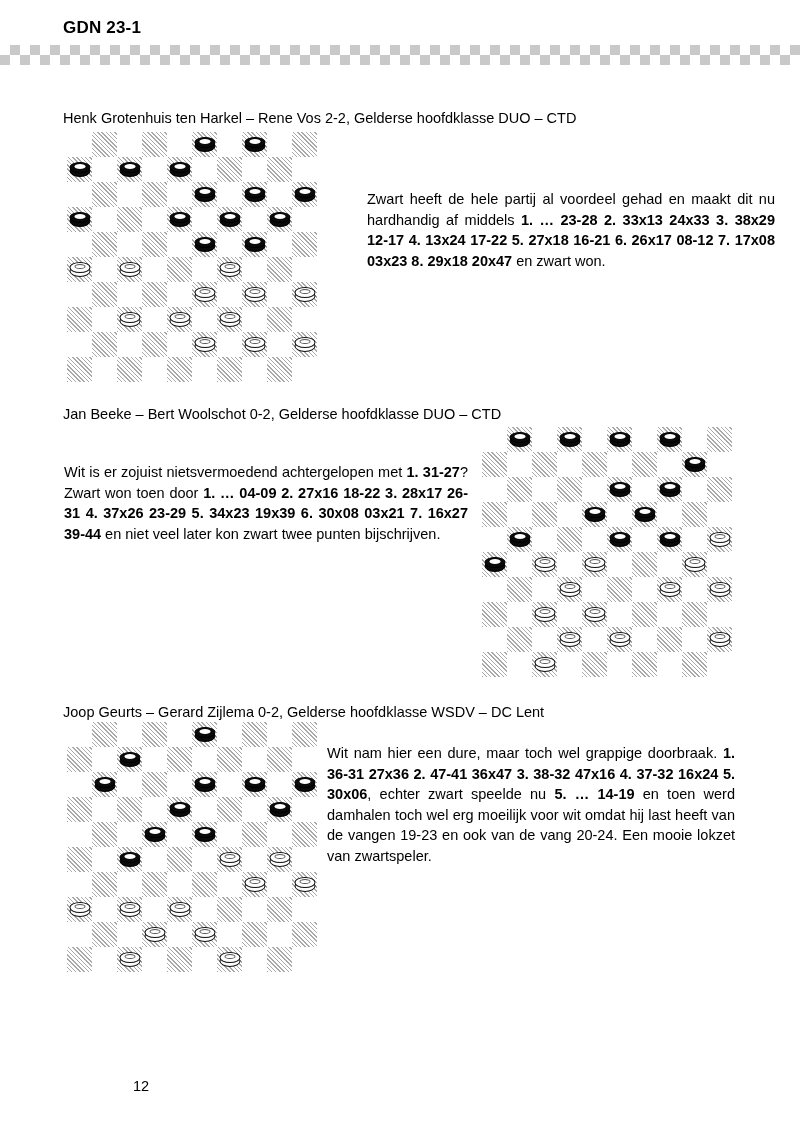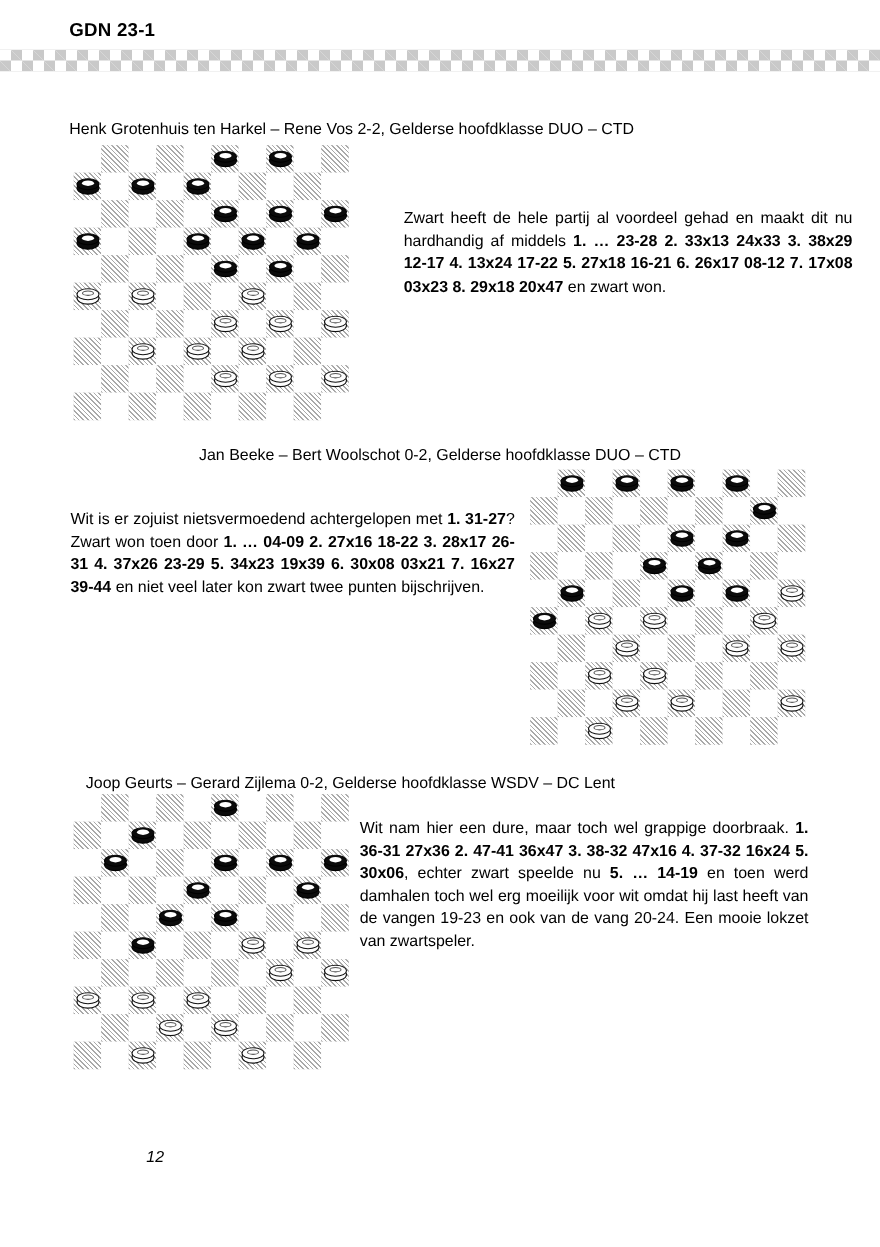--- a/index.html
+++ b/index.html
@@ -36,21 +36,21 @@
   }
 
   
   .game{position:absolute;}
   .game-title{
     position:absolute;
     font-size:14.5px;
     line-height:18px;
     white-space:nowrap;
   }
-  .game-title.right{text-align:center;}
+  .game-title.right{text-align:left;}
 
   .prose{
     position:absolute;
     font-size:14.5px;
     line-height:20.5px;
     text-align:justify;
     text-justify:inter-word;
   }
   .prose b{font-weight:bold;}
 
@@ -108,23 +108,22 @@
   .piece.black .pip{background:#ffffff;border:none;}
 
   
   .piece.white .rim{background:#fdfdfd;border:1px solid #111;}
   .piece.white .top{background:#fdfdfd;border:1.2px solid #111;}
   .piece.white .pip{background:#fdfdfd;border:1px solid #555;}
 
   
   #page-number{
     position:absolute;
-    left:133px; top:1044px;
+    left:133px; top:1078px;
     font-size:14.5px;
-    font-style:italic;
   }
 </style>
 </head>
 <body>
 
 <div id="header-title">GDN 23-1</div>
 <div id="checker-band"></div>
 
 <div class="game">
   <div class="game-title" style="left:63px;top:109px;width:674px;">Henk Grotenhuis ten Harkel – Rene Vos 2-2, Gelderse hoofdklasse DUO – CTD</div>
@@ -646,21 +645,21 @@
       <div class="sq light"></div>
       <div class="sq dark"></div>
       <div class="sq light"></div>
       <div class="sq dark"></div>
       <div class="sq light"></div>
     </div>
   <div class="prose" id="prose-2" style="left:64px;top:462px;width:404px;"><span>Wit is er zojuist nietsvermoedend achtergelopen met </span><b>1. 31-27</b><span>? Zwart won toen door </span><b>1. … 04-09 2. 27x16 18-22 3. 28x17 26-31 4. 37x26 23-29 5. 34x23 19x39 6. 30x08 03x21 7. 16x27 39-44</b><span> en niet veel later kon zwart twee punten bijschrijven.</span></div>
 </div>
 
 <div class="game">
-  <div class="game-title" style="left:78px;top:703px;width:674px;">Joop Geurts – Gerard Zijlema 0-2, Gelderse hoofdklasse WSDV – DC Lent</div>
+  <div class="game-title" style="left:63px;top:703px;width:674px;">Joop Geurts – Gerard Zijlema 0-2, Gelderse hoofdklasse WSDV – DC Lent</div>
   <div class="board" id="board-3" style="left:67px;top:722px;">
       <div class="sq light"></div>
       <div class="sq dark"></div>
       <div class="sq light"></div>
       <div class="sq dark"></div>
       <div class="sq light"></div>
       <div class="sq dark">
         <div class="piece black">
           <div class="rim"></div>
           <div class="top"></div>

